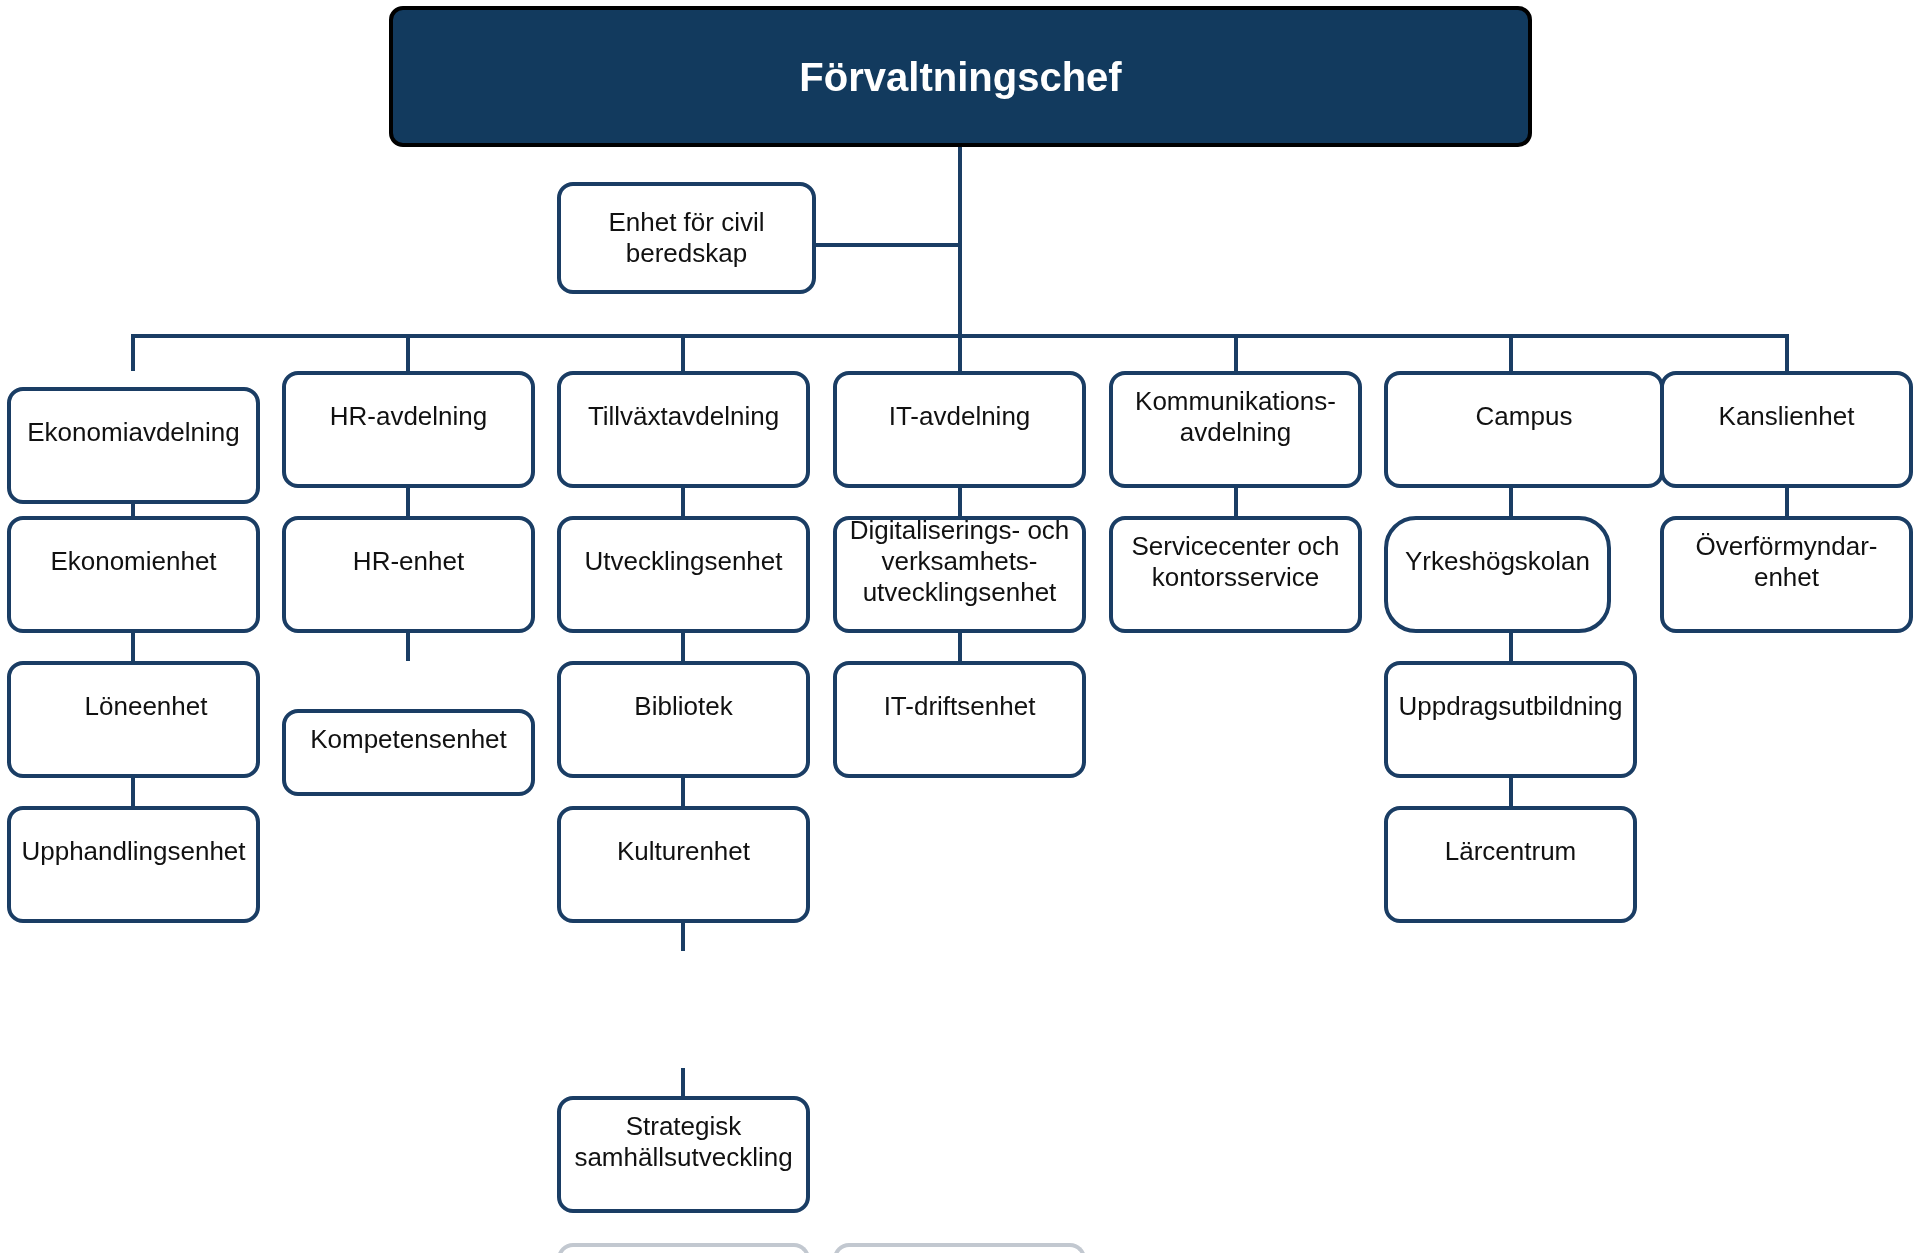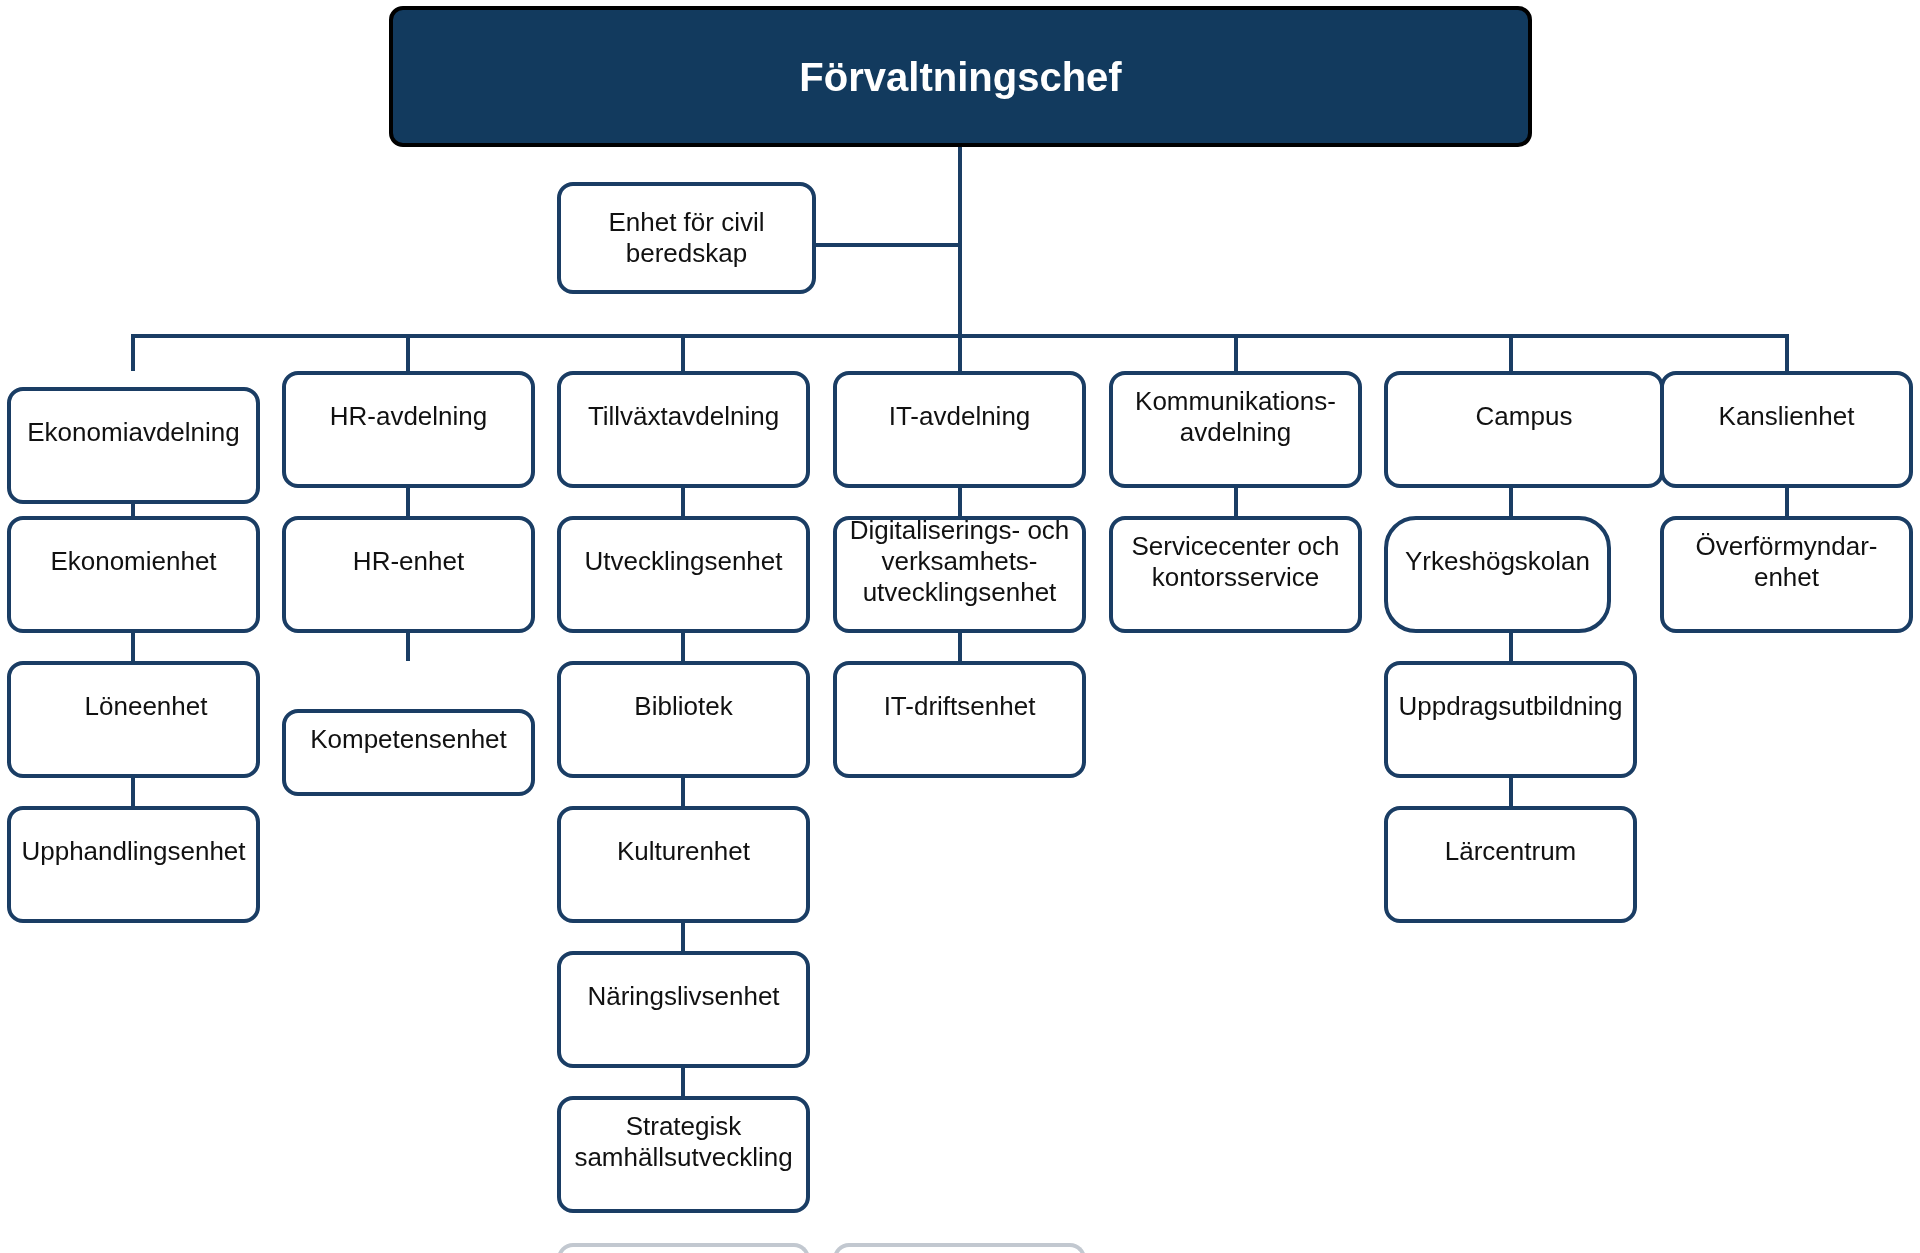--- a/index.html
+++ b/index.html
@@ -81,21 +81,20 @@
   <div class="node" style="left:7px;top:806px;width:253px;height:117px;">Upphandlingsenhet</div>
 
   <div class="node" style="left:282px;top:371px;width:253px;height:117px;">HR-avdelning</div>
   <div class="node" style="left:282px;top:516px;width:253px;height:117px;">HR-enhet</div>
   <div class="node" style="left:282px;top:661px;width:253px;height:87px;margin-top:48px;">Kompetensenhet</div>
 
   <div class="node" style="left:557px;top:371px;width:253px;height:117px;">Tillväxtavdelning</div>
   <div class="node" style="left:557px;top:516px;width:253px;height:117px;">Utvecklingsenhet</div>
   <div class="node" style="left:557px;top:661px;width:253px;height:117px;">Bibliotek</div>
   <div class="node" style="left:557px;top:806px;width:253px;height:117px;">Kulturenhet</div>
-  <div class="node" style="left:557px;top:951px;width:253px;height:117px;">Näringslivsenhet</div>
   <div class="node" style="left:557px;top:1096px;width:253px;height:117px;">Strategisk
 samhällsutveckling</div>
 
   <div class="node" style="left:833px;top:371px;width:253px;height:117px;">IT-avdelning</div>
   <div class="node" style="left:833px;top:516px;width:253px;height:117px;">Digitaliserings- och
 verksamhets-
 utvecklingsenhet</div>
   <div class="node" style="left:833px;top:661px;width:253px;height:117px;">IT-driftsenhet</div>
 
   <div class="node" style="left:1109px;top:371px;width:253px;height:117px;">Kommunikations-

